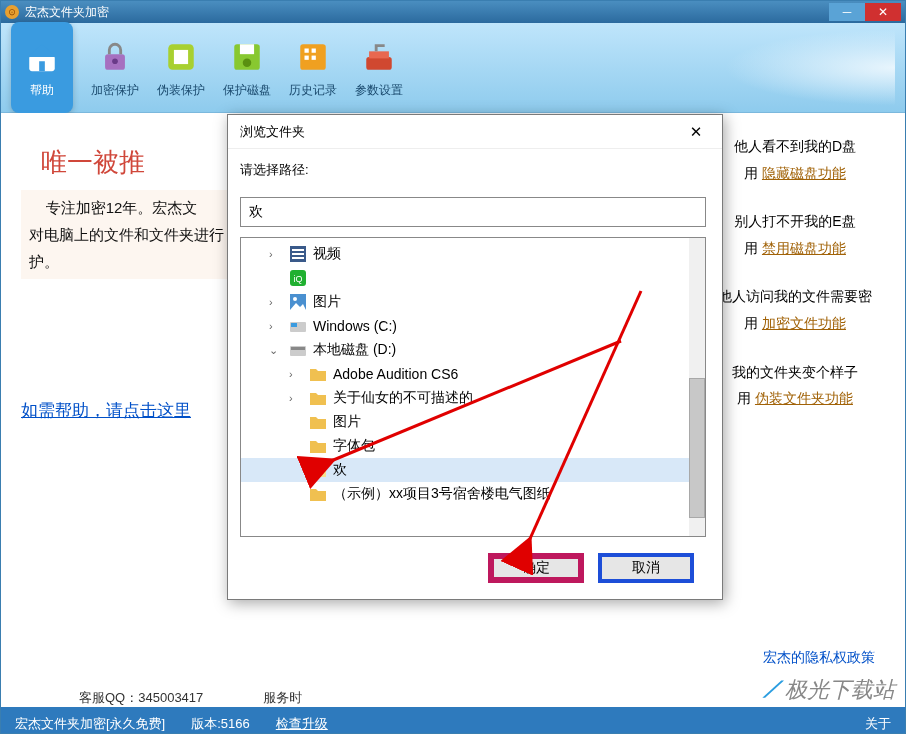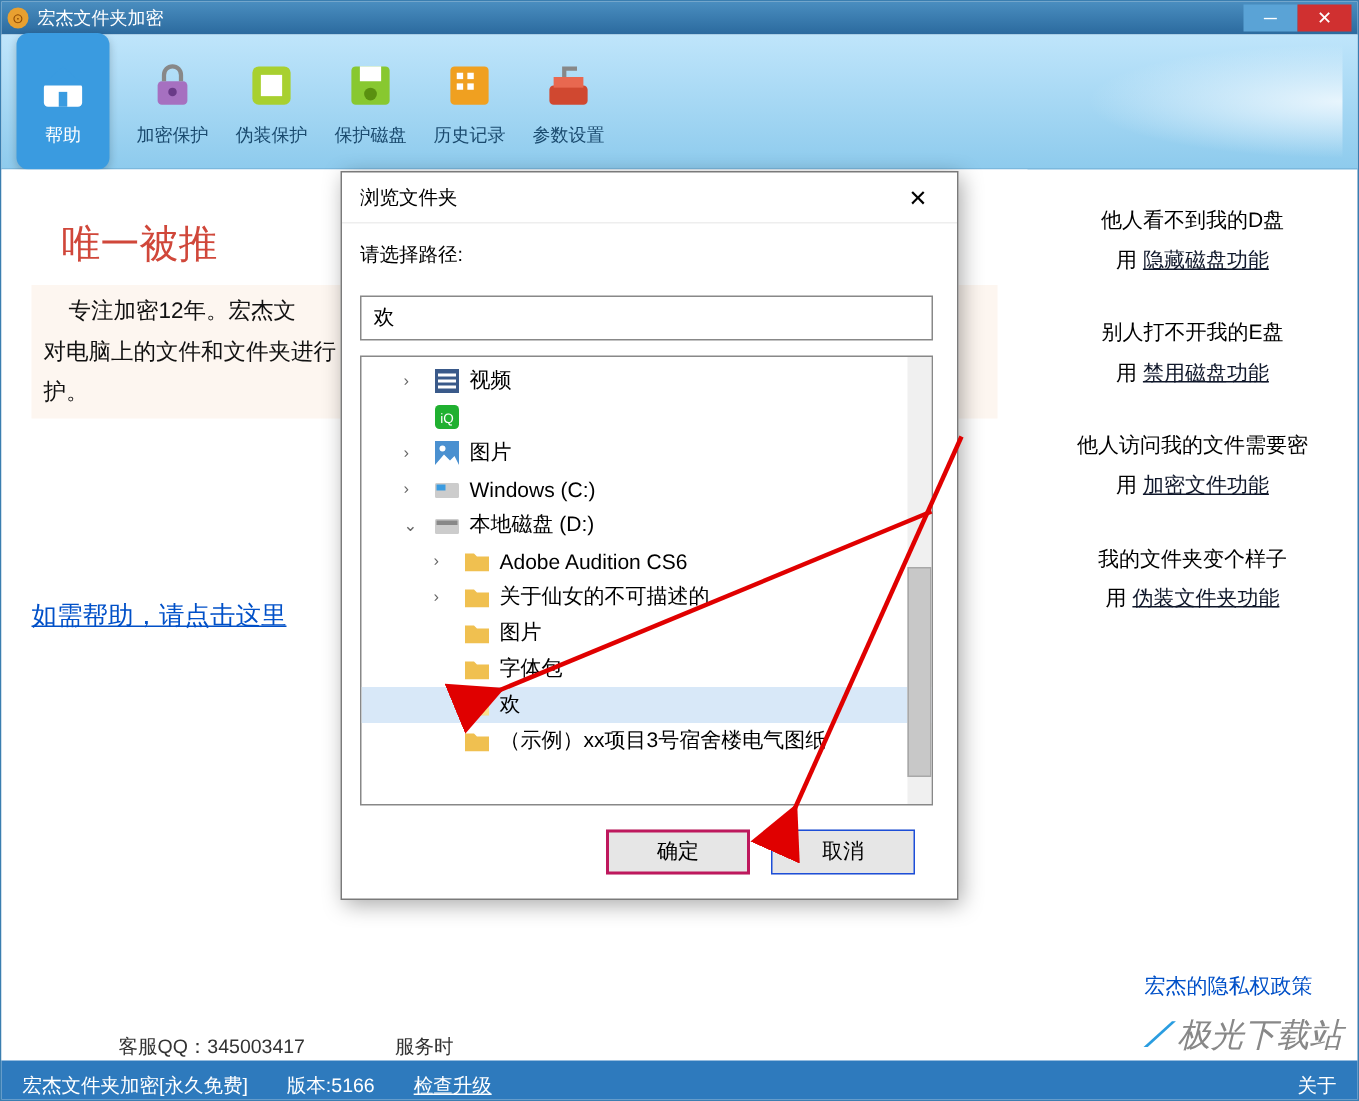--- a/index.html
+++ b/index.html
@@ -21,50 +21,50 @@
     .tb-icon { width: 42px; height: 42px; border-radius: 6px; display: flex; align-items: center; justify-content: center; font-size: 22px; }
     
     .content { display: flex; height: calc(100% - 112px - 26px); position: relative; }
     .left-pane { flex: 1; padding: 12px 20px; background:#fff; }
     .banner { color: #d0473a; font-size: 26px; font-family: "KaiTi", serif; margin: 20px 0 10px 20px;}
     .intro { font-size: 15px; line-height: 1.8; color: #111; background:#fdf6f0; padding: 4px 8px; margin-bottom:10px;}
     .help-link { color: #0050c8; text-decoration: underline; font-size: 17px; display:block; margin-top:120px;}
     
     .right-pane { width: 220px; padding: 20px 12px; font-size: 14px; line-height: 1.9; }
     .right-item { margin-bottom: 22px; text-align: center; }
-    .right-item a { color: #0f172a; text-decoration: underline; }
+    .right-item a { color: #a16207; text-decoration: underline; }
     
     .footer { position: absolute; bottom: 26px; left: 30px; right: 20px; display:flex; align-items:center; font-size:13px; color:#333;}
     .footer .qq{margin-right:60px;margin-left:48px;}
     .privacy-link{position:absolute; right:30px; bottom:66px; color:#0050c8; font-size:14px;}
     .watermark{position:absolute; right:10px; bottom:28px; font-style:italic; color:#888; font-size:22px;}
     .watermark .ji{color:#2a9de0; font-weight:bold;}
     
     .statusbar { position: absolute; bottom: 0; left: 0; right: 0; height: 26px; background: #2e7abd; color: #fff; display: flex; align-items: flex-end; padding: 0 14px; font-size: 13px; gap: 26px;}
     .statusbar .sb-link { text-decoration: underline; cursor:pointer;}
     .statusbar .about { margin-left: auto; }
     
     
-    .dialog { position: absolute; left: 226px; top: 113px; width: 412px; height: 486px; background: #fff; border: 1px solid #7a7a7a; box-shadow: 2px 3px 14px rgba(0,0,0,.35); z-index: 50; display:flex; flex-direction:column;}
+    .dialog { position: absolute; left: 226px; top: 113px; width: 496px; height: 486px; background: #fff; border: 1px solid #7a7a7a; box-shadow: 2px 3px 14px rgba(0,0,0,.35); z-index: 50; display:flex; flex-direction:column;}
     .dlg-title { height: 34px; display: flex; align-items: center; padding: 0 12px; font-size: 13px; border-bottom:1px solid #eee;}
     .dlg-close { margin-left: auto; width:28px; height:24px; display:flex; align-items:center; justify-content:center; cursor:pointer; font-size:15px;}
     .dlg-body { padding: 12px 16px 0 12px; flex:1; display:flex; flex-direction:column;}
     .dlg-label { font-size: 13px; margin-bottom: 18px;}
     .dlg-input { border: 1px solid #888; height: 30px; padding: 0 8px; font-size: 14px; margin-bottom: 10px;}
     .tree-box { flex:1; border: 1px solid #888; overflow-y: auto; padding: 4px 0; position:relative;}
     .tree-scroll{position:absolute;right:0;top:0;bottom:0;width:16px;background:#f0f0f0;}
     .tree-thumb{position:absolute;right:0;top:140px;width:16px;height:140px;background:#c8c8c8;border:1px solid #a8a8a8;}
     .tree-item { display:flex; align-items:center; height:24px; padding-left:8px; font-size:14px; gap:6px; cursor:pointer;}
     .tree-item.sel{background:#d8e8f8;}
     .indent1{padding-left:28px;} .indent2{padding-left:48px;}
     .exp{width:14px; display:inline-block; color:#666; font-size:11px;}
     .ficon{width:18px;height:16px;display:inline-flex;align-items:center;justify-content:center;}
     .dlg-btns { display:flex; justify-content:flex-end; gap:14px; padding:16px 12px;}
-    .dlg-btn { width:96px; height:30px; background:#e6e6e6; border:1px solid #1d4ed8; font-size:14px; cursor:pointer;}
-    .dlg-btn.primary{border:2px solid #be185d;}
+    .dlg-btn { width:96px; height:30px; background:#e6e6e6; border:4px solid #1d4ed8; font-size:14px; cursor:pointer;}
+    .dlg-btn.primary{border:6px solid #be185d;}
     
     
     .arrow{position:absolute; z-index:60; pointer-events:none;}
     .arrow svg{overflow:visible;}
   </style>
 </head>
 <body>
 
 <div class="window">
   <div class="titlebar">

